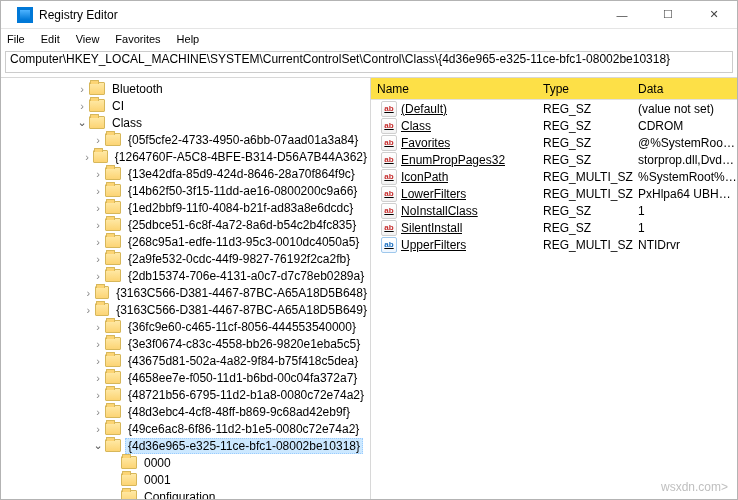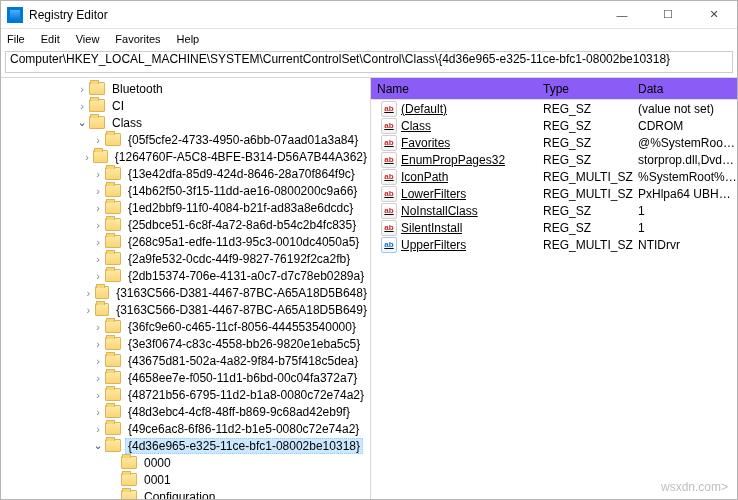--- a/index.html
+++ b/index.html
@@ -1,18 +1,18 @@
 <!DOCTYPE html>
 <html><head>
 <meta charset="utf-8">
 <style>
   * { box-sizing: border-box; margin: 0; padding: 0; }
   html, body { width: 738px; height: 500px; font-family: "Segoe UI", Tahoma, sans-serif; font-size: 12px; background: #fff; color: #000; overflow: hidden; }
   .window { width: 738px; height: 500px; border: 1px solid #b3b3b3; display: flex; flex-direction: column; background: #fff; }
-  .titlebar { height: 28px; display: flex; align-items: center; padding-left: 6px; background: #fff; border-bottom: 1px solid #e5e5e5; }
+  .titlebar { height: 28px; display: flex; align-items: center; padding-left: 16px; background: #fff; border-bottom: 1px solid #e5e5e5; }
   .titlebar-icon { width: 16px; height: 16px; background: #0078d7; display: inline-block; margin-right: 6px; position: relative; }
   .titlebar-icon::after { content:""; position:absolute; left:3px; top:3px; width:10px; height:10px; background: linear-gradient(#4db3ff,#0078d7); }
   .titlebar-title { flex: 1; font-size: 12px; }
   .window-controls { display: flex; }
   .win-btn { width: 46px; height: 28px; display: flex; align-items: center; justify-content: center; font-size: 11px; color: #444; }
   .menubar { height: 20px; display: flex; align-items: center; padding: 0 4px; gap: 12px; font-size: 11px; }
   .menubar span { padding: 1px 2px; }
   .addressbar { height: 22px; border: 1px solid #ccc; margin: 2px 4px 4px 4px; display: flex; align-items: flex-start; padding: 0 4px; font-size: 12px; background: #fff; }
   .content { flex: 1; display: flex; border-top: 1px solid #d8d8d8; overflow: hidden; }
   .tree { width: 370px; border-right: 1px solid #d8d8d8; overflow: auto; padding: 2px 0 2px 2px; font-size: 12px; }
@@ -21,21 +21,21 @@
   .tree-node { display: flex; align-items: center; height: 17px; white-space: nowrap; }
   .spacer { display: inline-block; }
   .twisty { width: 14px; height: 14px; display: inline-flex; align-items: center; justify-content: center; font-size: 11px; color: #888; }
   .twisty.open { color: #555; }
   .folder { width: 16px; height: 13px; background: linear-gradient(#ffe9a6,#fcd474); border: 1px solid #d7b75a; border-radius: 1px; margin-right: 4px; position: relative; }
   .folder::before { content:""; position:absolute; top:-3px; left:0; width:7px; height:3px; background:#fcd474; border:1px solid #d7b75a; border-bottom:none; border-radius:1px 1px 0 0; }
   .tree-label { padding: 0 3px; }
   .tree-label.selected { background: #cce8ff; border: 1px dotted #99ccff; padding: 0 2px; }
 
   
-  .detail-header { display: flex; border-bottom: 1px solid #e0e0e0; font-weight: 400; height: 22px; align-items: center; position: sticky; top:0; background:#8b5cf6; }
+  .detail-header { display: flex; border-bottom: 1px solid #e0e0e0; font-weight: 400; height: 22px; align-items: center; position: sticky; top:0; background:#fde047; }
   .col-name { width: 172px; padding-left: 6px; }
   .col-type { width: 95px; }
   .col-data { flex: 1; padding-right: 0; }
   .detail-row { display: flex; height: 17px; align-items: center; }
   .val-icon { width: 16px; height: 16px; margin-left: 4px; margin-right: 4px; display:inline-flex; align-items:center; justify-content:center; }
   .val-icon.str { background: linear-gradient(#fff,#f2f2f2); border:1px solid #cfcfcf; border-radius:2px; }
   .val-icon.str::after { content:"ab"; font-size:8px; color:#c72c2c; font-weight:bold; line-height:1; }
   .val-icon.multi { background: linear-gradient(#fff,#eef6ff); border:1px solid #9fc8ec; border-radius:2px; }
   .val-icon.multi::after { content:"ab"; font-size:8px; color:#1b6fbf; font-weight:bold; line-height:1; }
   .detail-row .col-name { display:flex; align-items:center; overflow:hidden;text-decoration:underline; }

